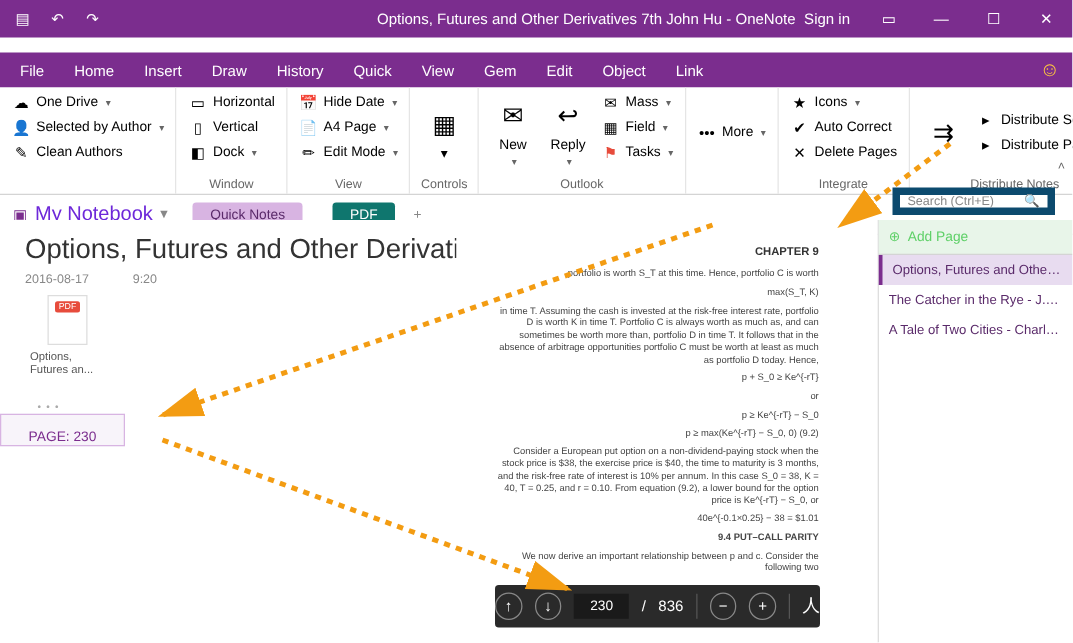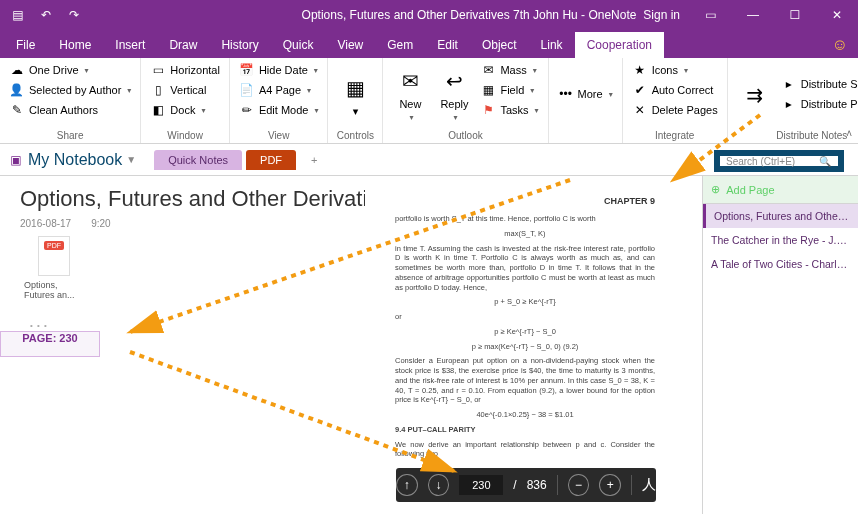--- a/index.html
+++ b/index.html
@@ -3,59 +3,59 @@
 <meta charset="utf-8">
 <style>
 * { margin:0; padding:0; box-sizing:border-box; font-family:"Segoe UI",sans-serif; }
 body { width:858px; height:514px; background:#fff; overflow:hidden; position:relative; }
 .titlebar { height:30px; background:#7B2D8E; color:#fff; display:flex; align-items:center; font-size:12px; }
 .tb-left { display:flex; align-items:center; gap:8px; padding-left:8px; }
 .tb-icon { width:20px; height:20px; display:flex; align-items:center; justify-content:center; }
 .tb-title { position:absolute; left:50%; transform:translateX(-50%); font-size:12px;margin-left:40px; }
 .tb-right { margin-left:auto; display:flex; align-items:center; }
 .tb-btn { width:42px; height:30px; display:flex; align-items:center; justify-content:center; font-size:12px; }
-.menubar { height:28px; background:#7B2D8E; display:flex; align-items:flex-end; padding-left:4px; }
+.menubar { height:28px; background:#7B2D8E; display:flex; align-items:flex-end; padding-left:4px;margin-top:12px; }
 .menu-item { color:#fff; font-size:12px; padding:6px 12px; cursor:pointer; }
 .menu-item.active { background:#fff; color:#7B2D8E; }
 .menu-smile { margin-left:auto; margin-right:10px; color:#FFC83D; font-size:16px; padding-bottom:4px; }
 .ribbon { height:86px; background:#fff; border-bottom:1px solid #d4d4d4; display:flex; font-size:11px; }
 .rgroup { border-right:1px solid #e5e5e5; padding:3px 6px 0 6px; display:flex; flex-direction:column; }
 .rgroup-body { flex:1; display:flex; gap:2px; }
 .rgroup-label { text-align:center; color:#666; font-size:10px; padding:2px 0; }
 .vcol { display:flex; flex-direction:column; gap:1px; }
 .ritem { display:flex; align-items:center; gap:4px; padding:1px 3px; white-space:nowrap; cursor:pointer; line-height:17px; }
 .ico { width:16px; height:16px; display:inline-flex; align-items:center; justify-content:center; font-size:12px; }
 .dd::after { content:"▾"; font-size:8px; margin-left:2px; color:#666; }
 .bigbtn { display:flex; flex-direction:column; align-items:center; justify-content:center; padding:2px 6px; cursor:pointer; gap:2px; text-align:center; line-height:12px; }
 .bigico { width:30px; height:30px; display:flex; align-items:center; justify-content:center; font-size:20px; }
 .notebookbar { height:32px; background:#fff; border-bottom:1px solid #d4d4d4; display:flex; align-items:center; padding:0 8px; gap:4px; }
-.nb-name { font-size:16px; font-weight:500; color:#0c4a6e; }
+.nb-name { font-size:16px; font-weight:500; color:#6d28d9; }
 .tab { height:20px; padding:0 14px; border-radius:3px 3px 0 0; font-size:11px; display:flex; align-items:center; cursor:pointer; }
 .tab.qn { background:#D8B4E2; color:#5a2a6a; }
-.tab.pdf { background:#c2410c; color:#fff; }
+.tab.pdf { background:#0f766e; color:#fff;margin-left:20px; }
 .tab.add { width:24px; justify-content:center; color:#888; }
 .searchbox { position:absolute; right:14px; top:150px; width:130px; height:22px; border:6px solid #0c4a6e; font-size:10px; color:#888; display:flex; align-items:center; padding:0 6px; }
 .content { position:absolute; top:176px; left:0; right:0; bottom:0; display:flex; }
 .page-area { flex:1; position:relative; background:#fff; padding:10px 20px; overflow:hidden; }
 .page-title { font-size:22px; color:#333; margin-bottom:6px; }
-.page-meta { font-size:10px; color:#888; display:flex; gap:20px; }
+.page-meta { font-size:10px; color:#888; display:flex; gap:35px; }
 .sidepanel { width:156px; border-left:1px solid #d4d4d4; background:#fff; display:flex; flex-direction:column; }
 .addpage { height:28px; border-bottom:1px solid #d4d4d4; display:flex; align-items:center; gap:6px; padding:0 8px; font-size:11px; color:#5FD068; background:#E8F5E9; cursor:pointer; }
 .pg-item { padding:6px 8px; font-size:10.5px; color:#5a2a6a; cursor:pointer; white-space:nowrap; overflow:hidden; text-overflow:ellipsis; }
 .pg-item.sel { background:#E8DCF0; border-left:3px solid #7B2D8E; }
 .pdf-thumb { position:absolute; top:60px; left:24px; width:60px; font-size:9px; color:#555; }
 .pdf-icon { width:32px; height:40px; background:#fff; border:1px solid #ddd; margin:0 auto 4px; position:relative; }
 .pdf-icon::before { content:"PDF"; position:absolute; top:4px; left:50%; transform:translateX(-50%); background:#E74C3C; color:#fff; font-size:7px; padding:1px 3px; border-radius:2px; }
-.page-tag { position:absolute; top:155px; left:0; width:100px; height:26px; border:1px solid #D8B4E2; background:#F8F4FA; display:flex; align-items:flex-start; justify-content:center; font-size:11px; color:#7B2D8E; font-weight:700; }
+.page-tag { position:absolute; top:155px; left:0; width:100px; height:26px; border:1px solid #D8B4E2; background:#F8F4FA; display:flex; align-items:flex-end; justify-content:center; font-size:11px; color:#7B2D8E; font-weight:400; }
 .page-tag-dots{ position:absolute;top:145px;left:30px;font-size:8px;color:#aaa;letter-spacing:1px;}
 .pdf-viewer { position:absolute; top:0; left:365px; width:310px; height:100%; background:#fff; overflow:hidden; font-size:8px; color:#333; }
 .pdf-toolbar { position:absolute; top:0; right:170px; display:flex; gap:16px; font-size:13px; color:#666; }
 .pdf-chapter { text-align:right; font-weight:600; font-size:9px; margin:20px 20px 8px 0;}
 .pdf-text { padding:0 20px 0 30px; line-height:1.3; text-align:justify; font-size:7.5px; color:#444;}
-.pdf-text p { margin-bottom:5px; }
+.pdf-text p { margin-bottom:5px;text-align:right; }
 .pdf-eq { text-align:center; margin:3px 0; }
 .pdf-pager { position:absolute; bottom:12px; left:396px; width:260px; height:34px; background:#2a2a2a; border-radius:3px; display:flex; align-items:center; justify-content:center; gap:10px; color:#fff; font-size:12px; }
 .pager-input { width:44px; height:20px; background:#1a1a1a; color:#fff; border:none; text-align:center; font-size:11px; }
 .pager-btn { width:22px; height:22px; border:1.5px solid #888; border-radius:50%; display:flex; align-items:center; justify-content:center; font-size:12px; cursor:pointer; }
 .pager-sep { width:1px; height:20px; background:#555; }
 svg.arrow { position:absolute; pointer-events:none; }
 .collapse { position:absolute; right:6px; top:128px; font-size:10px; color:#666; cursor:pointer; }
 </style>
 </head>
 <body>
@@ -81,21 +81,20 @@
   <div class="menu-item">Home</div>
   <div class="menu-item">Insert</div>
   <div class="menu-item">Draw</div>
   <div class="menu-item">History</div>
   <div class="menu-item">Quick</div>
   <div class="menu-item">View</div>
   <div class="menu-item">Gem</div>
   <div class="menu-item">Edit</div>
   <div class="menu-item">Object</div>
   <div class="menu-item">Link</div>
-  <div class="menu-item active">Cooperation</div>
   <div class="menu-smile">☺</div>
 </div>
 
 <div class="ribbon">
 
   <div class="rgroup">
       <div class="rgroup-body">
         <div class="vcol">
     <div class="ritem dd">
             <span class="ico">☁</span>
@@ -104,21 +103,20 @@
     <div class="ritem dd">
             <span class="ico">👤</span>
             <span>Selected by Author</span>
           </div>
     <div class="ritem">
             <span class="ico">✎</span>
             <span>Clean Authors</span>
           </div>
   </div>
       </div>
-      <div class="rgroup-label">Share</div>
     </div>
 
   <div class="rgroup">
       <div class="rgroup-body">
         <div class="vcol">
     <div class="ritem">
             <span class="ico">▭</span>
             <span>Horizontal</span>
           </div>
     <div class="ritem">

